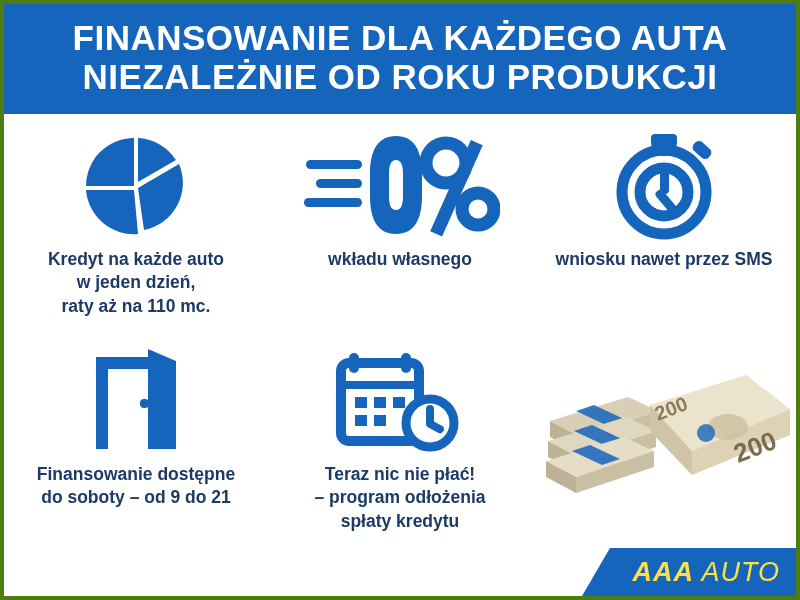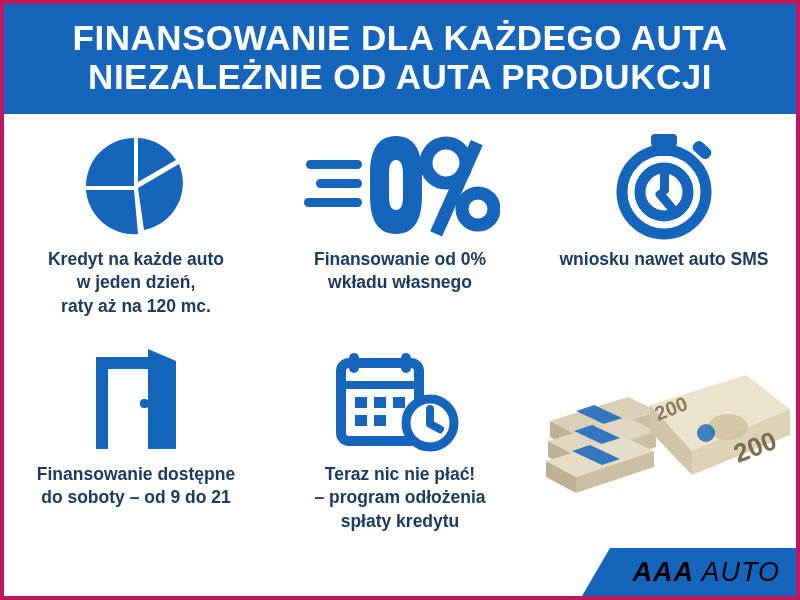--- a/index.html
+++ b/index.html
@@ -12,21 +12,21 @@
     overflow: hidden;
     font-family: "Liberation Sans", sans-serif;
     background: #ffffff;
   }
   .poster {
     position: relative;
     width: 800px;
     height: 600px;
     background: #ffffff;
     box-sizing: border-box;
-    border: 4px solid #be185d;
+    border: 4px solid #4d7c0f;
   }
   
   .header {
     background: #1565bd;
     color: #ffffff;
     padding: 14px 10px 18px 10px;
     text-align: center;
   }
   .header .line {
     font-weight: bold;
@@ -82,21 +82,21 @@
     height: 170px;
   }
   
   .logo-badge {
     position: absolute;
     right: 0;
     bottom: 0;
     width: 214px;
     height: 48px;
     background: #1565bd;
-    color: #000000;
+    color: #fde047;
     display: flex;
     align-items: center;
     justify-content: flex-end;
     padding-right: 16px;
     box-sizing: border-box;
     clip-path: polygon(28px 0, 100% 0, 100% 100%, 0 100%);
   }
   .logo-badge .logo-text {
     font-weight: bold;
     font-size: 27px;
@@ -105,59 +105,58 @@
   }
   .logo-badge .logo-text .thin { font-weight: normal; }
 </style>
 </head>
 <body>
 
 <div class="poster">
 
   <div class="header">
     <div class="line">FINANSOWANIE DLA KAŻDEGO AUTA</div>
-    <div class="line">NIEZALEŻNIE OD AUTA PRODUKCJI</div>
+    <div class="line">NIEZALEŻNIE OD ROKU PRODUKCJI</div>
   </div>
 
   <div class="grid">
 
     <div class="cell">
       <div class="icon-wrap">
         <svg width="120" height="112" viewBox="0 0 120 112" aria-hidden="true">
           <g fill="#1565bd">
             <path d="M58 8 A48 48 0 0 0 10 56 L58 56 Z"></path>
             <path d="M62 8 L62 52 L100 30 A48 48 0 0 0 62 8 Z"></path>
             <path d="M103 34 A48 48 0 0 1 68 100 L62 58 Z"></path>
             <path d="M10 60 A48 48 0 0 0 62 104 L58 60 Z"></path>
           </g>
         </svg>
       </div>
       <div class="caption">
         <span class="cl">Kredyt na każde auto</span>
         <span class="cl">w jeden dzień,</span>
-        <span class="cl">raty aż na 120 mc.</span>
+        <span class="cl">raty aż na 110 mc.</span>
       </div>
     </div>
 
     <div class="cell">
       <div class="icon-wrap">
         <svg width="200" height="112" viewBox="0 0 200 112" aria-hidden="true">
           <g fill="#1565bd">
             <rect x="6" y="30" width="56" height="9" rx="4.5"></rect>
             <rect x="16" y="49" width="46" height="9" rx="4.5"></rect>
             <rect x="4" y="68" width="58" height="9" rx="4.5"></rect>
             <path d="M96 6 C78 6 70 20 70 44 L70 66 C70 90 78 104 96 104 C114 104 122 90 122 66 L122 44 C122 20 114 6 96 6 Z M96 30 C101 30 103 35 103 44 L103 66 C103 75 101 80 96 80 C91 80 89 75 89 66 L89 44 C89 35 91 30 96 30 Z"></path>
             <circle cx="146" cy="33" r="20" fill="none" stroke="#1565bd" stroke-width="13"></circle>
             <circle cx="178" cy="79" r="16" fill="none" stroke="#1565bd" stroke-width="13"></circle>
             <rect x="150" y="8" width="13" height="100" transform="rotate(24 156 58)"></rect>
           </g>
         </svg>
       </div>
       <div class="caption">
-        <span class="cl">Finansowanie od 0%</span>
         <span class="cl">wkładu własnego</span>
       </div>
     </div>
 
     <div class="cell">
       <div class="icon-wrap">
         <svg width="120" height="112" viewBox="0 0 120 112" aria-hidden="true">
           <g fill="none" stroke="#1565bd" stroke-width="11">
             <circle cx="60" cy="62" r="42"></circle>
             <circle cx="60" cy="62" r="24"></circle>
@@ -165,21 +164,21 @@
           <g fill="#1565bd">
             <rect x="47" y="4" width="26" height="13" rx="4"></rect>
             <rect x="54" y="14" width="12" height="12"></rect>
             <rect x="88" y="14" width="20" height="12" rx="5" transform="rotate(42 98 20)"></rect>
             <rect x="56" y="38" width="9" height="26" rx="4"></rect>
             <rect x="58" y="58" width="9" height="30" rx="4" transform="rotate(-40 62 72)"></rect>
           </g>
         </svg>
       </div>
       <div class="caption">
-        <span class="cl">wniosku nawet auto SMS</span>
+        <span class="cl">wniosku nawet przez SMS</span>
       </div>
     </div>
 
     <div class="cell">
       <div class="icon-wrap">
         <svg width="120" height="112" viewBox="0 0 120 112" aria-hidden="true">
           <g fill="#1565bd">
             <rect x="20" y="12" width="12" height="92"></rect>
             <rect x="20" y="12" width="52" height="12"></rect>
             <path d="M72 4 L100 16 L100 104 L72 104 Z"></path>

